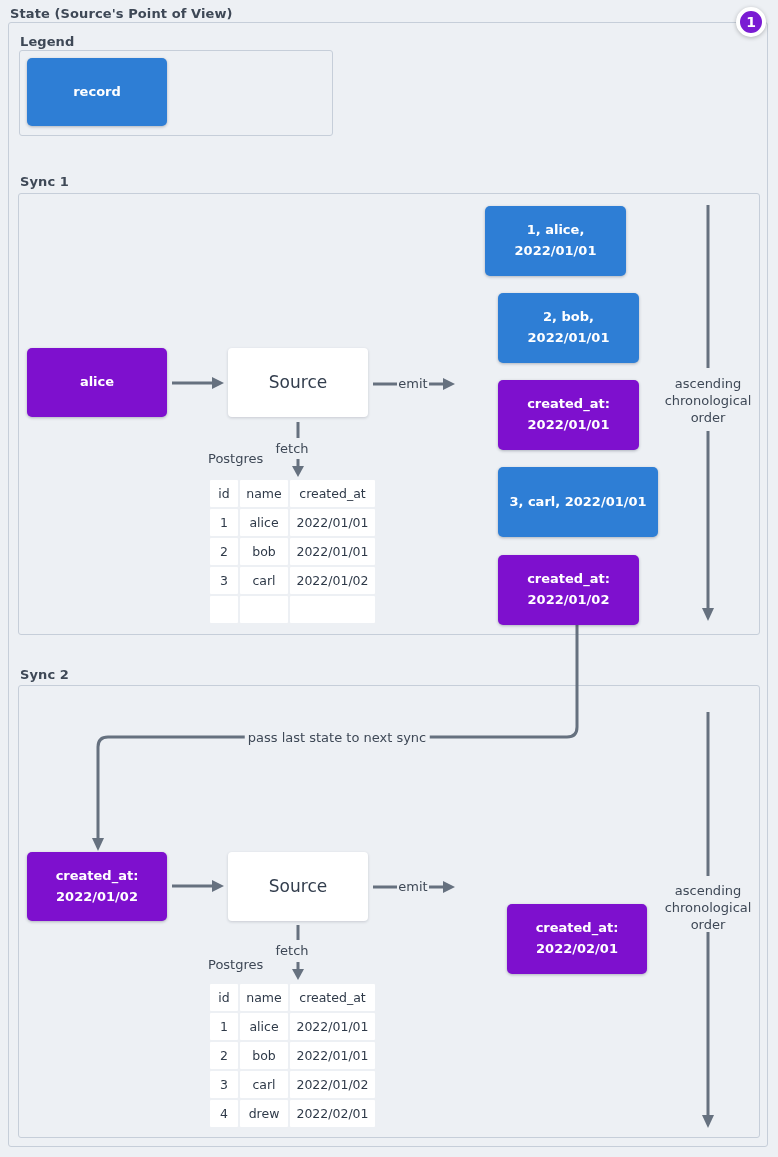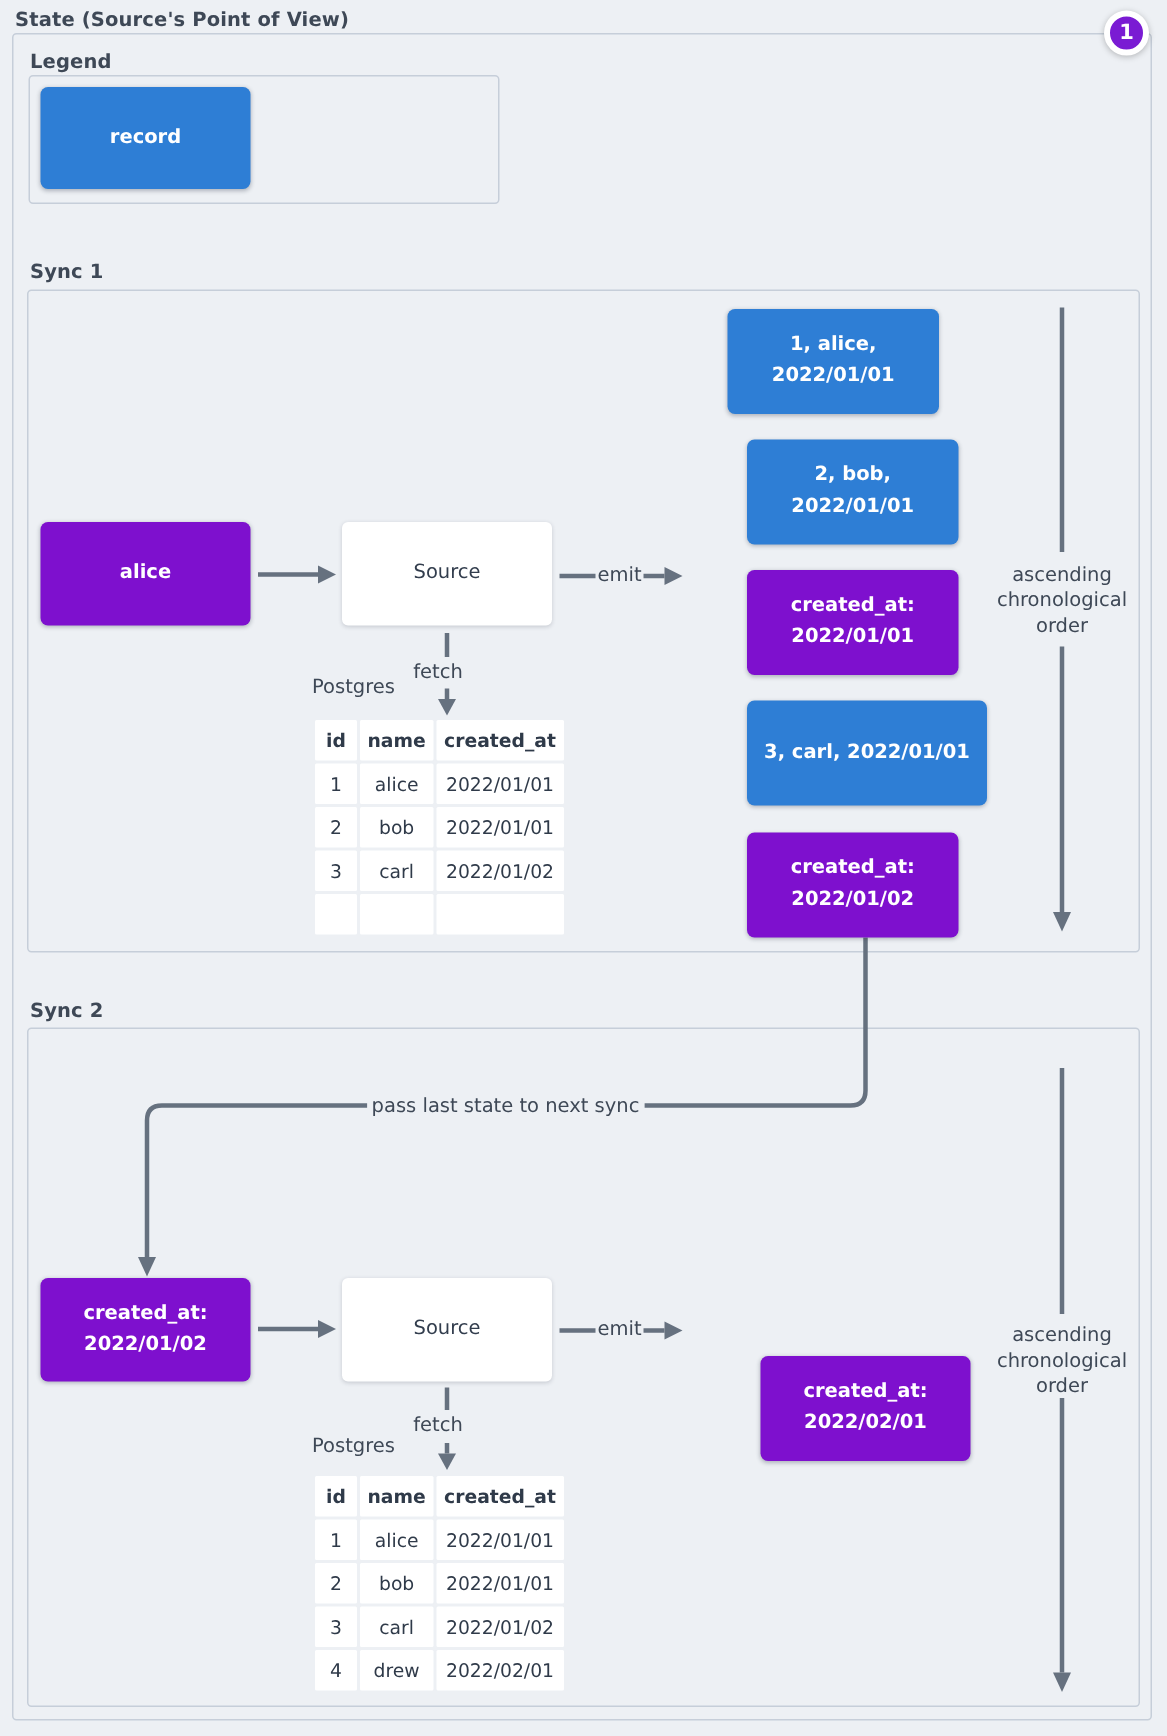--- a/index.html
+++ b/index.html
@@ -20,41 +20,41 @@
   }
   .section-label{position:absolute;font-size:13px;font-weight:600;color:var(--label);z-index:3;letter-spacing:.1px}
   .frame{position:absolute;border:1px solid var(--border);border-radius:3px;z-index:1;background:transparent}
   .node{
     position:absolute;display:flex;align-items:center;justify-content:center;text-align:center;
     color:#fff;font-weight:700;font-size:13px;line-height:1.6;border-radius:5px;
     box-shadow:0 1px 3px rgba(25,35,55,.30);z-index:3;padding:0 10px;
   }
   .node.record{background:var(--record)}
   .node.state{background:var(--state)}
-  .node.source{background:#fff;color:#323d4d;font-weight:400;font-size:13px;box-shadow:0 1px 3px rgba(25,35,55,.18);border-radius:4px}
+  .node.source{background:#fff;color:#323d4d;font-weight:400;font-size:17px;box-shadow:0 1px 3px rgba(25,35,55,.18);border-radius:4px}
   .flow-label{position:absolute;font-size:13px;color:var(--label);z-index:3;white-space:nowrap}
   .centered{transform:translateX(-50%);text-align:left}
   .order-note{position:absolute;width:96px;transform:translateX(-50%);font-size:13px;line-height:17px;color:var(--label);text-align:center;z-index:3}
   .pass-label{background:var(--bg);padding:0 3px}
   .badge{
     position:absolute;left:751px;top:22px;transform:translate(-50%,-50%);
     width:30px;height:30px;border:4px solid #fff;border-radius:50%;
     background:var(--badge);color:#fff;font-size:14px;font-weight:700;
     display:flex;align-items:center;justify-content:center;z-index:10;
     box-shadow:0 1px 4px rgba(0,0,0,.25);
   }
   svg.wires{position:absolute;left:0;top:0;z-index:2}
   svg.wires path,svg.wires line{stroke:var(--arrow);stroke-width:3;fill:none}
   svg.wires polygon{fill:var(--arrow);stroke:none}
   table.pgtable{
     position:absolute;z-index:3;border-collapse:separate;border-spacing:2px;
     font-size:12.5px;color:var(--cell-text);
   }
   table.pgtable th,table.pgtable td{background:#fff;text-align:center;height:27px;padding:0 5px;border-radius:1px}
-  table.pgtable th{font-weight:700}
+  table.pgtable th{font-weight:400}
   .c-id{width:28px}.c-name{width:48px}.c-ca{width:85px}
 </style>
 </head>
 <body>
 
 <div class="page">
 
   <div class="section-label" style="left:10px;top:6px">State (Source's Point of View)</div>
   <div class="frame" style="left:8px;top:22px;width:760px;height:1125px"></div>
   <div class="badge">1</div>

